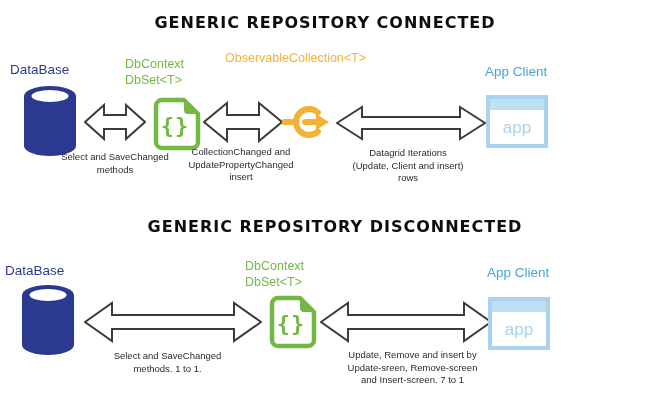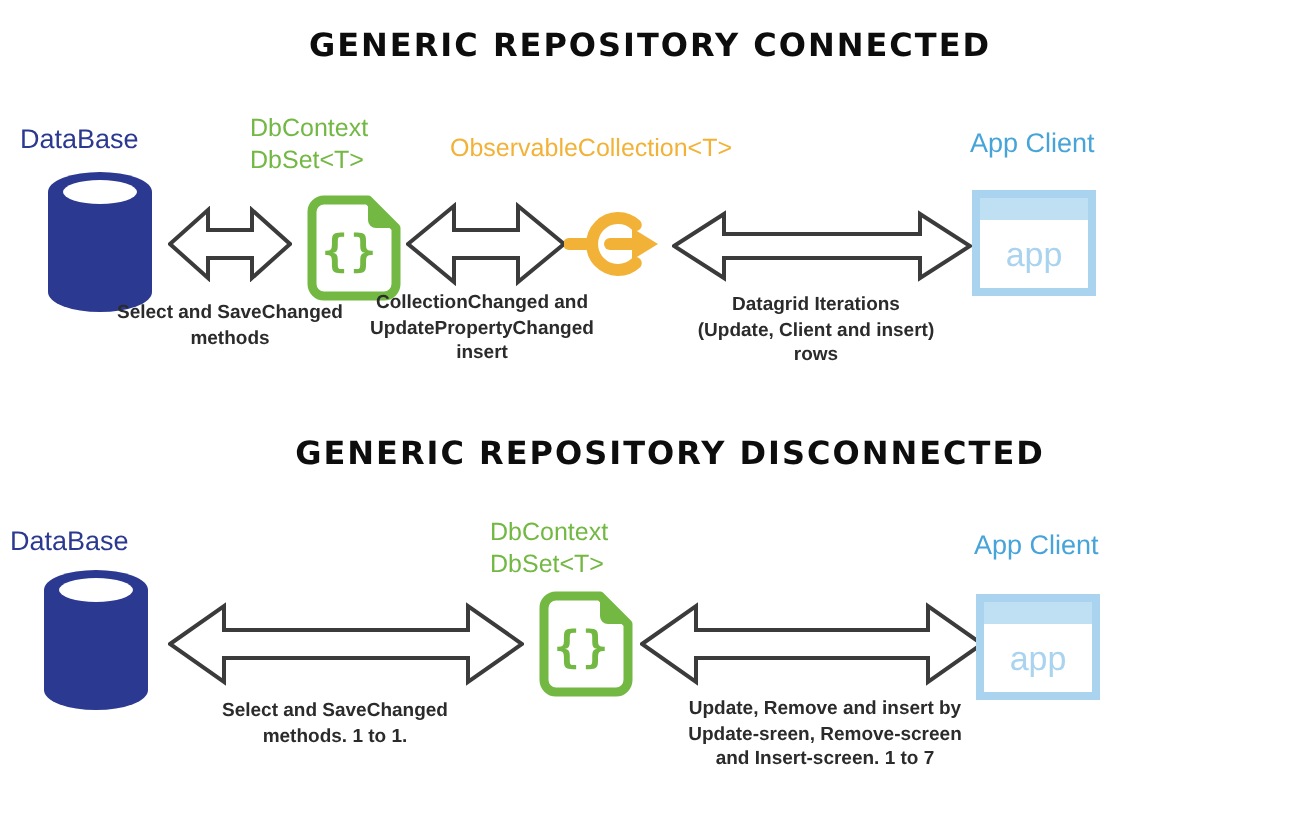--- a/index.html
+++ b/index.html
@@ -11,21 +11,21 @@
     left:0; width:650px; text-align:center;
     font-family:"DejaVu Sans", sans-serif; font-weight:800;
     font-size:16px; letter-spacing:1px; color:var(--title-text,#0d0d0d);
   }
   .lbl { font-weight:normal; text-align:left; white-space:pre-line; line-height:1.25; }
   .lbl.navy  { color:var(--navy,#2b3990); font-size:13.5px; }
   .lbl.green { color:var(--green,#72b843); font-size:12.5px; }
   .lbl.amber { color:var(--amber,#f2b237); font-size:12.5px; }
   .lbl.blue  { color:var(--app-blue,#47a4d9); font-size:13.5px; }
   .caption {
-    font-size:9.5px; font-weight:bold; color:var(--caption-text,#2b2b2b);
+    font-size:9.5px; font-weight:normal; color:var(--caption-text,#2b2b2b);
     text-align:center; white-space:pre-line; line-height:1.32;
   }
   .arrow-poly { fill:#fff; stroke:var(--arrow-outline,#3b3b3b); stroke-width:2; }
   .db-body { fill:var(--navy,#2b3990); }
   .db-top-hole { fill:#fff; }
   .file-outline { fill:#fff; stroke:var(--green,#72b843); stroke-width:4.5; stroke-linejoin:round; }
   .file-fold { fill:var(--green,#72b843); }
   .braces { fill:var(--green,#72b843); font-size:22px; font-weight:bold;
             font-family:"DejaVu Sans Mono", monospace; letter-spacing:1px; }
   .sync-stroke { stroke:var(--amber,#f2b237); stroke-width:6; fill:none; stroke-linecap:round; }
@@ -66,21 +66,21 @@
       <text class="braces" x="26" y="36" text-anchor="middle">{}</text>
     </svg>
 
     <svg class="abs" style="left:203px; top:101px;" width="80" height="42" viewBox="0 0 80 42">
       <polygon class="arrow-poly" points="1,21 24,2 24,14 56,14 56,2 79,21 56,40 56,28 24,28 24,40"></polygon>
     </svg>
     <div class="abs caption" style="left:185px; top:146px; width:112px;">CollectionChanged and
 UpdatePropertyChanged
 insert</div>
 
-    <div class="abs lbl amber" style="left:225px; top:67px; width:160px;">ObservableCollection&lt;T&gt;</div>
+    <div class="abs lbl amber" style="left:225px; top:51px; width:160px;">ObservableCollection&lt;T&gt;</div>
     <svg class="abs" style="left:282px; top:101px;" width="50" height="42" viewBox="0 0 50 42">
       <path class="sync-stroke" d="M35.9,11.5 A13,13 0 1 0 35.9,30.5"></path>
       <line class="sync-stroke" x1="2.5" y1="21" x2="11" y2="21"></line>
       <line class="sync-stroke" x1="23" y1="21" x2="35" y2="21"></line>
       <polygon class="sync-fill" points="34,13 47,21 34,29"></polygon>
     </svg>
 
     <svg class="abs" style="left:336px; top:105px;" width="150" height="36" viewBox="0 0 150 36">
       <polygon class="arrow-poly" points="1,18 26,2 26,12 124,12 124,2 149,18 124,34 124,24 26,24 26,34"></polygon>
     </svg>
@@ -130,21 +130,21 @@
       <path class="file-outline" d="M13,3 H35 L49,17 V45 a6,6 0 0 1 -6,6 H13 a6,6 0 0 1 -6,-6 V9 a6,6 0 0 1 6,-6 Z"></path>
       <path class="file-fold" d="M35,3 L49,17 H39 a4,4 0 0 1 -4,-4 Z"></path>
       <text class="braces" x="26" y="36" text-anchor="middle">{}</text>
     </svg>
 
     <svg class="abs" style="left:320px; top:301px;" width="172" height="42" viewBox="0 0 172 42">
       <polygon class="arrow-poly" points="1,21 28,2 28,14 144,14 144,2 171,21 144,40 144,28 28,28 28,40"></polygon>
     </svg>
     <div class="abs caption" style="left:325px; top:349px; width:175px;">Update, Remove and insert by
 Update-sreen, Remove-screen
-and Insert-screen. 1 to 7</div>
+and Insert-screen. 7 to 1</div>
 
     <div class="abs lbl blue" style="left:487px; top:265px; width:95px;">App Client</div>
     <svg class="abs" style="left:488px; top:297px;" width="62" height="53" viewBox="0 0 62 53">
       <rect class="appwin-frame" x="2" y="2" width="58" height="49"></rect>
       <rect class="appwin-header" x="4" y="4" width="54" height="11"></rect>
       <text class="appwin-text" x="31" y="38" text-anchor="middle">app</text>
     </svg>
     <svg class="abs" style="left:567px; top:283px;" width="60" height="92" viewBox="0 0 60 92">
       <rect class="dev-outline" x="10" y="2" width="36" height="25" rx="3"></rect>
       <rect class="dev-solid" x="4" y="30" width="48" height="6" rx="2"></rect>

